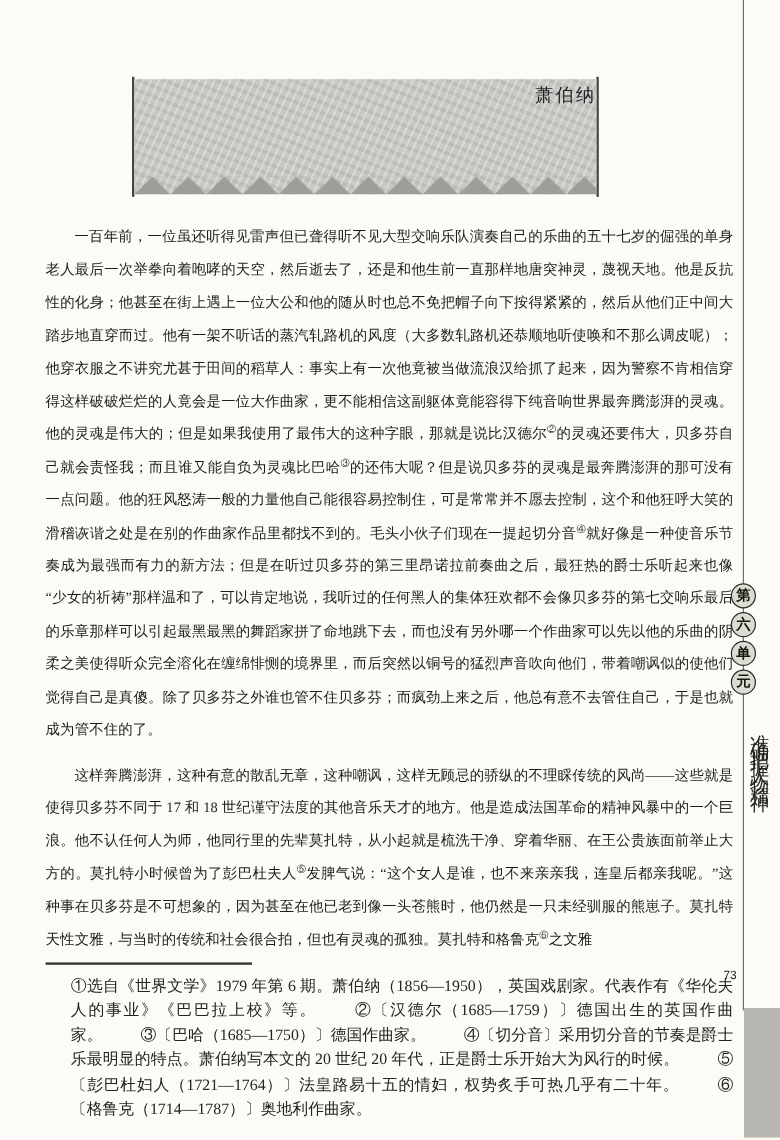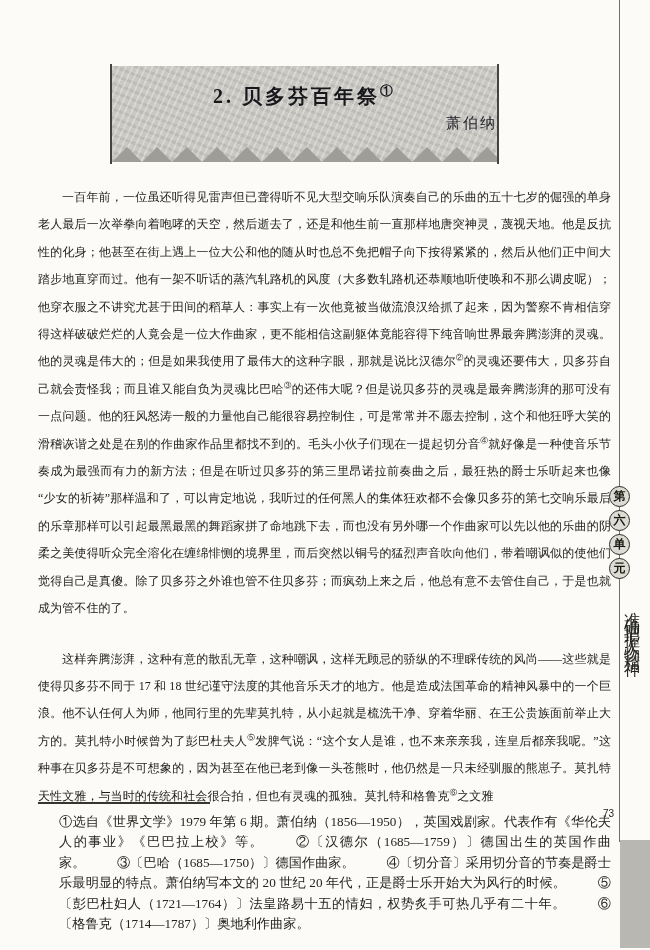--- a/index.html
+++ b/index.html
@@ -32,21 +32,21 @@
     margin:4px 0 0 17px; text-align:right; font-size:15px; letter-spacing:2px; color:#22222a;
   }
   .zigzag{position:absolute; left:0; right:0; bottom:0; height:15px; display:block;}
   
   .body-text{position:absolute; left:38px; top:184px; width:573px;}
   .para{
     margin:0; font-size:12px; line-height:27.4px; letter-spacing:0.1px;
     text-align:justify; text-justify:inter-ideograph; text-indent:2em;
     color:var(--text); font-weight:500;
   }
-  .para + .para{margin-top:23px;}
+  .para + .para{margin-top:10px;}
   sup{font-size:0.64em; line-height:0; vertical-align:super;}
   
   .footnote-block{position:absolute; left:38px; top:802px; width:573px;}
   .fn-rule{width:172px; height:0; border:none; border-top:2px solid #37352f; margin:0 0 8px 0;}
   .fn-text{
     font-size:13.2px; line-height:20.4px; text-align:justify; text-justify:inter-ideograph;
     color:#24241f; font-weight:500;margin-left:21px;
   }
   .fn-entry{margin-right:2.4em;}
   .fn-entry:last-child{margin-right:0;}
@@ -74,21 +74,20 @@
 </style>
 </head>
 <body>
 
 <div class="page">
 
   <div class="banner-wrap">
     <div class="side-rule left"></div>
     <div class="side-rule right"></div>
     <div class="banner">
-      <h1 class="banner-title">2. 贝多芬百年祭<sup>①</sup></h1>
       <div class="banner-author">萧伯纳</div>
       <svg class="zigzag" width="385" height="15" xmlns="http://www.w3.org/2000/svg" preserveAspectRatio="none">
         <defs>
           <pattern id="zz" width="30" height="15" patternUnits="userSpaceOnUse">
             <path d="M0 15 L15 0 L30 15 Z" fill="#9e9d97"></path>
           </pattern>
         </defs>
         <rect x="0" y="0" width="385" height="15" fill="url(#zz)"></rect>
       </svg>
     </div>

